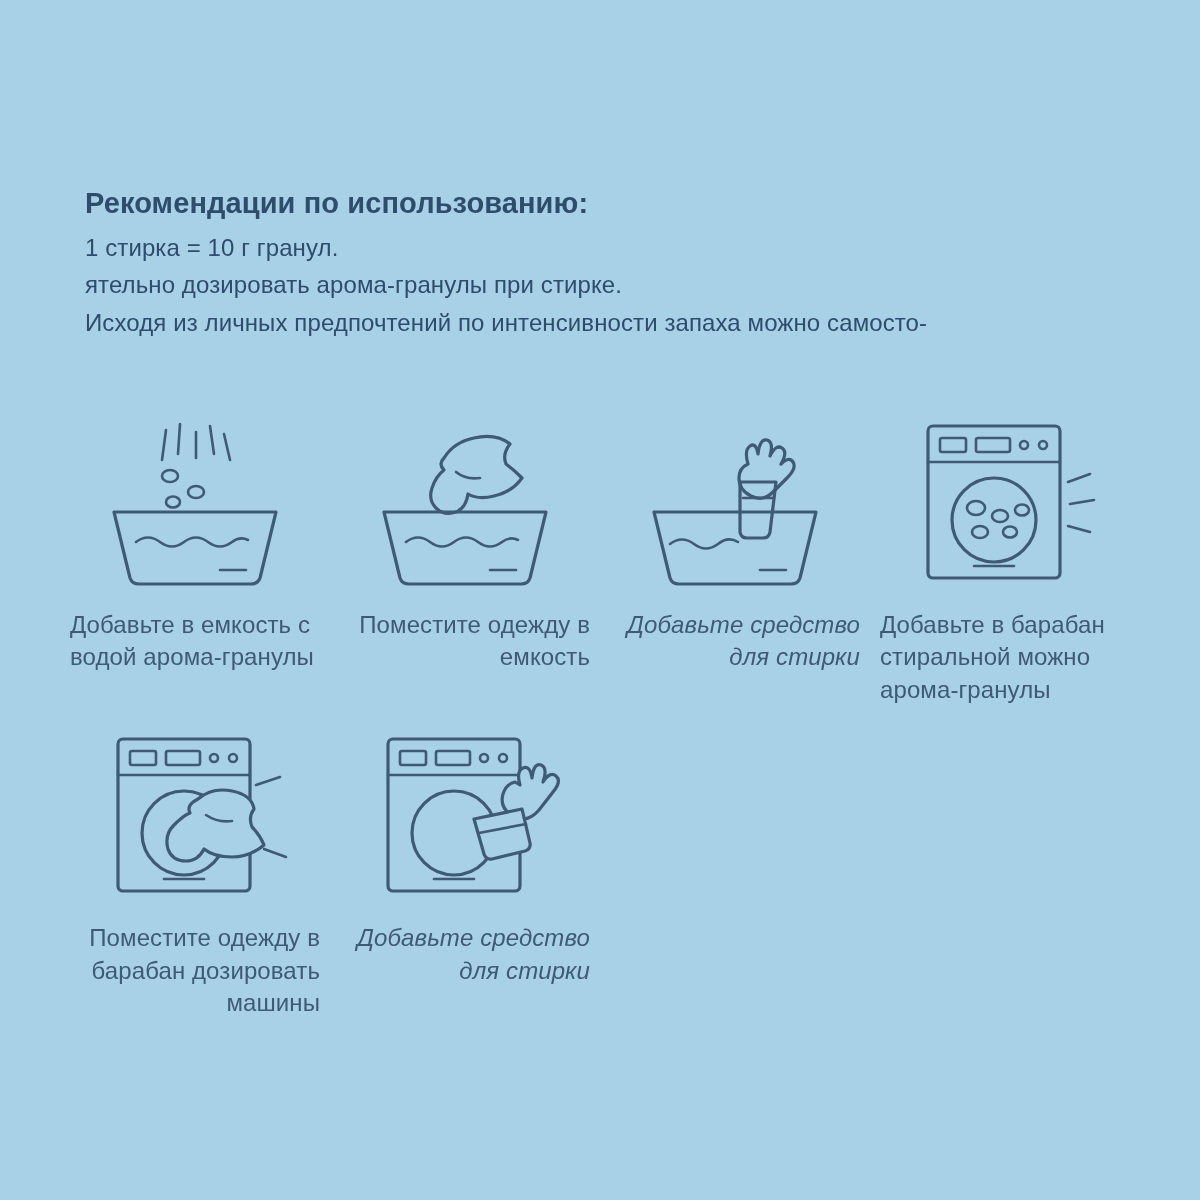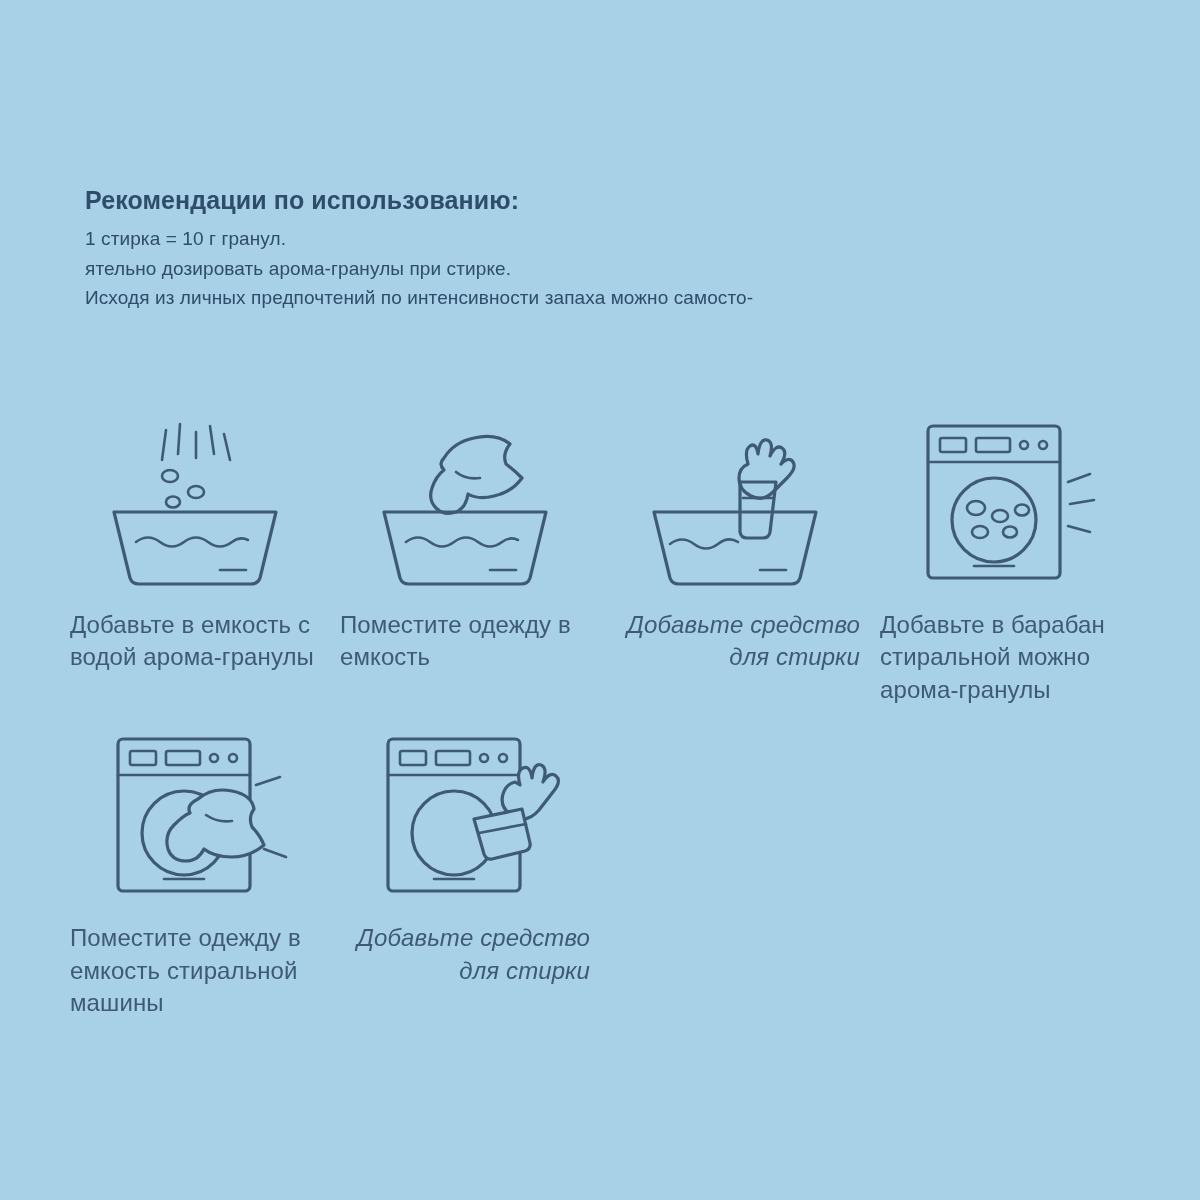--- a/index.html
+++ b/index.html
@@ -22,29 +22,29 @@
   }
 
   
   .intro {
     position: absolute;
     left: 85px;
     top: 185px;
     width: 1030px;
   }
   .intro-title {
-    font-size: 25px;
+    font-size: 29px;
     font-weight: bold;
     color: #2e4d6b;
     letter-spacing: 0.1px;
     margin: 0 0 8px 0;
     line-height: 1.25;
   }
   .intro-line {
-    font-size: 19px;
+    font-size: 24px;
     font-weight: normal;
     color: #2e4d6b;
     line-height: 1.55;
     margin: 0;
     letter-spacing: 0.1px;
   }
 
   
   .steps {
     position: absolute;
@@ -67,21 +67,21 @@
   .step-icon {
     height: 180px;
     display: flex;
     align-items: center;
     justify-content: center;
   }
   .step-caption {
     margin-top: 14px;
     font-size: 24px;
     line-height: 1.35;
-    text-align: left;
+    text-align: right;
     color: #3e5a75;
     max-width: 310px;
     letter-spacing: 0.1px;
   }
   .step.left .step-caption {
     text-align: left;
   }
   .step.right .step-caption {
     text-align: right;
     font-style: italic;
@@ -220,21 +220,21 @@
           <circle class="ln" cx="84" cy="100" r="42"></circle>
 
           <path class="fill-bg" d="M98 66 q14 -12 34 -8 q20 4 22 18 q-6 8 -2 18 q8 8 12 18 q-14 12 -32 12 q-18 0 -28 -8 q-6 12 -18 12 q-14 0 -18 -12 q-4 -14 6 -24 q10 -10 16 -12 q-4 -8 8 -14 Z"></path>
           <path class="ln" d="M98 66 q14 -12 34 -8 q20 4 22 18 q-6 8 -2 18 q8 8 12 18 q-14 12 -32 12 q-18 0 -28 -8 q-6 12 -18 12 q-14 0 -18 -12 q-4 -14 6 -24 q10 -10 16 -12 q-4 -8 8 -14 Z"></path>
           <path class="ln-thin" d="M106 82 q12 8 26 6"></path>
           <path class="ln-thin" d="M64 146 L104 146"></path>
           <path class="ln-thin" d="M156 52 L180 44"></path>
           <path class="ln-thin" d="M164 116 L186 124"></path>
         </svg>
       </div>
-      <div class="step-caption">Поместите одежду в емкость стиральной машины</div>
+      <div class="step-caption">Поместите одежду в барабан дозировать машины</div>
     </div>
 
     <div class="step right">
       <div class="step-icon">
         <svg width="190" height="170" viewBox="0 0 190 170" aria-hidden="true">
           <rect class="ln" x="18" y="6" width="132" height="152" rx="5"></rect>
           <path class="ln-thin" d="M18 42 L150 42"></path>
           <rect class="ln-thin" x="30" y="18" width="26" height="14" rx="2"></rect>
           <rect class="ln-thin" x="66" y="18" width="34" height="14" rx="2"></rect>
           <circle class="ln-thin" cx="114" cy="25" r="4"></circle>

